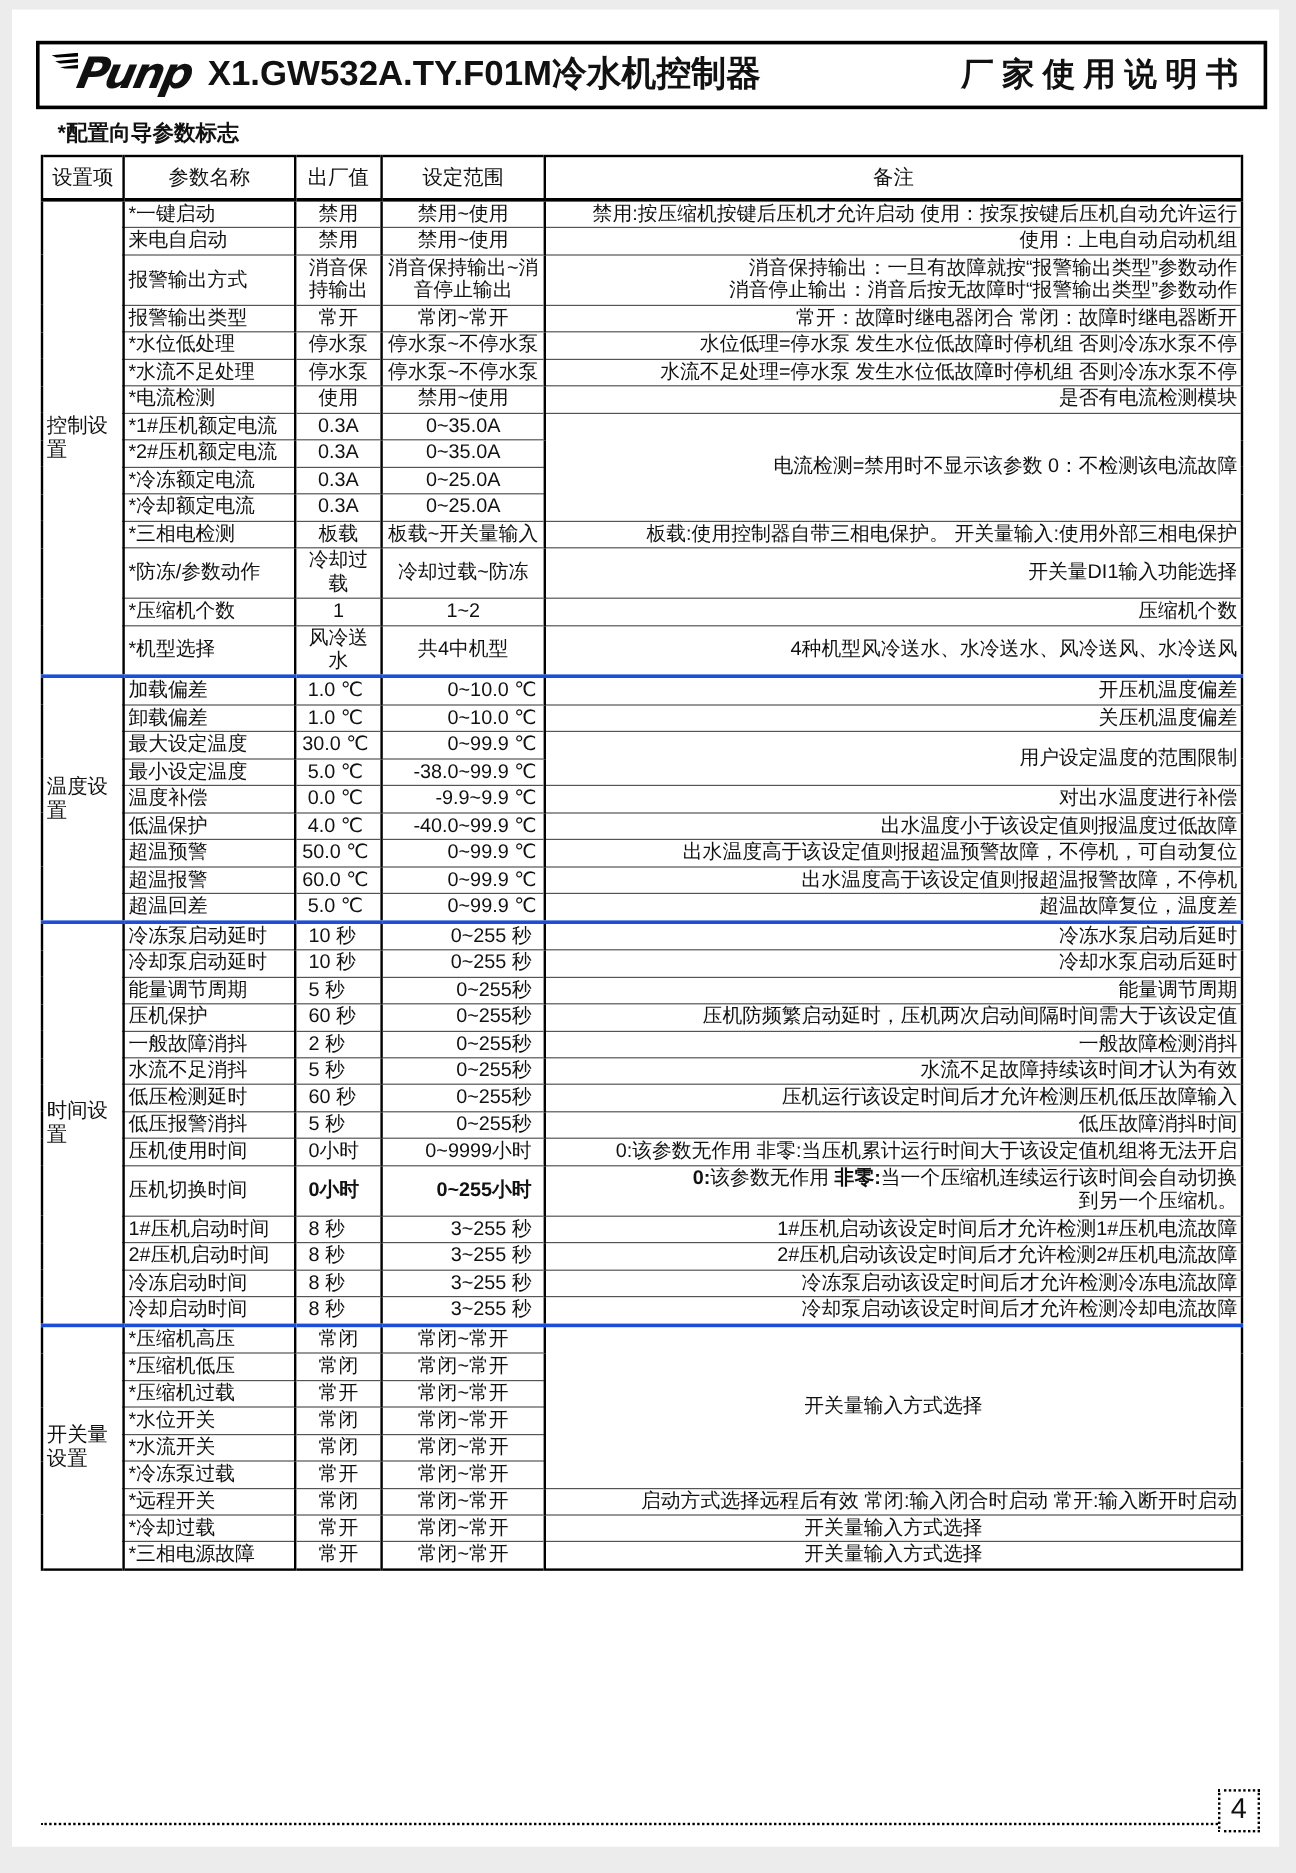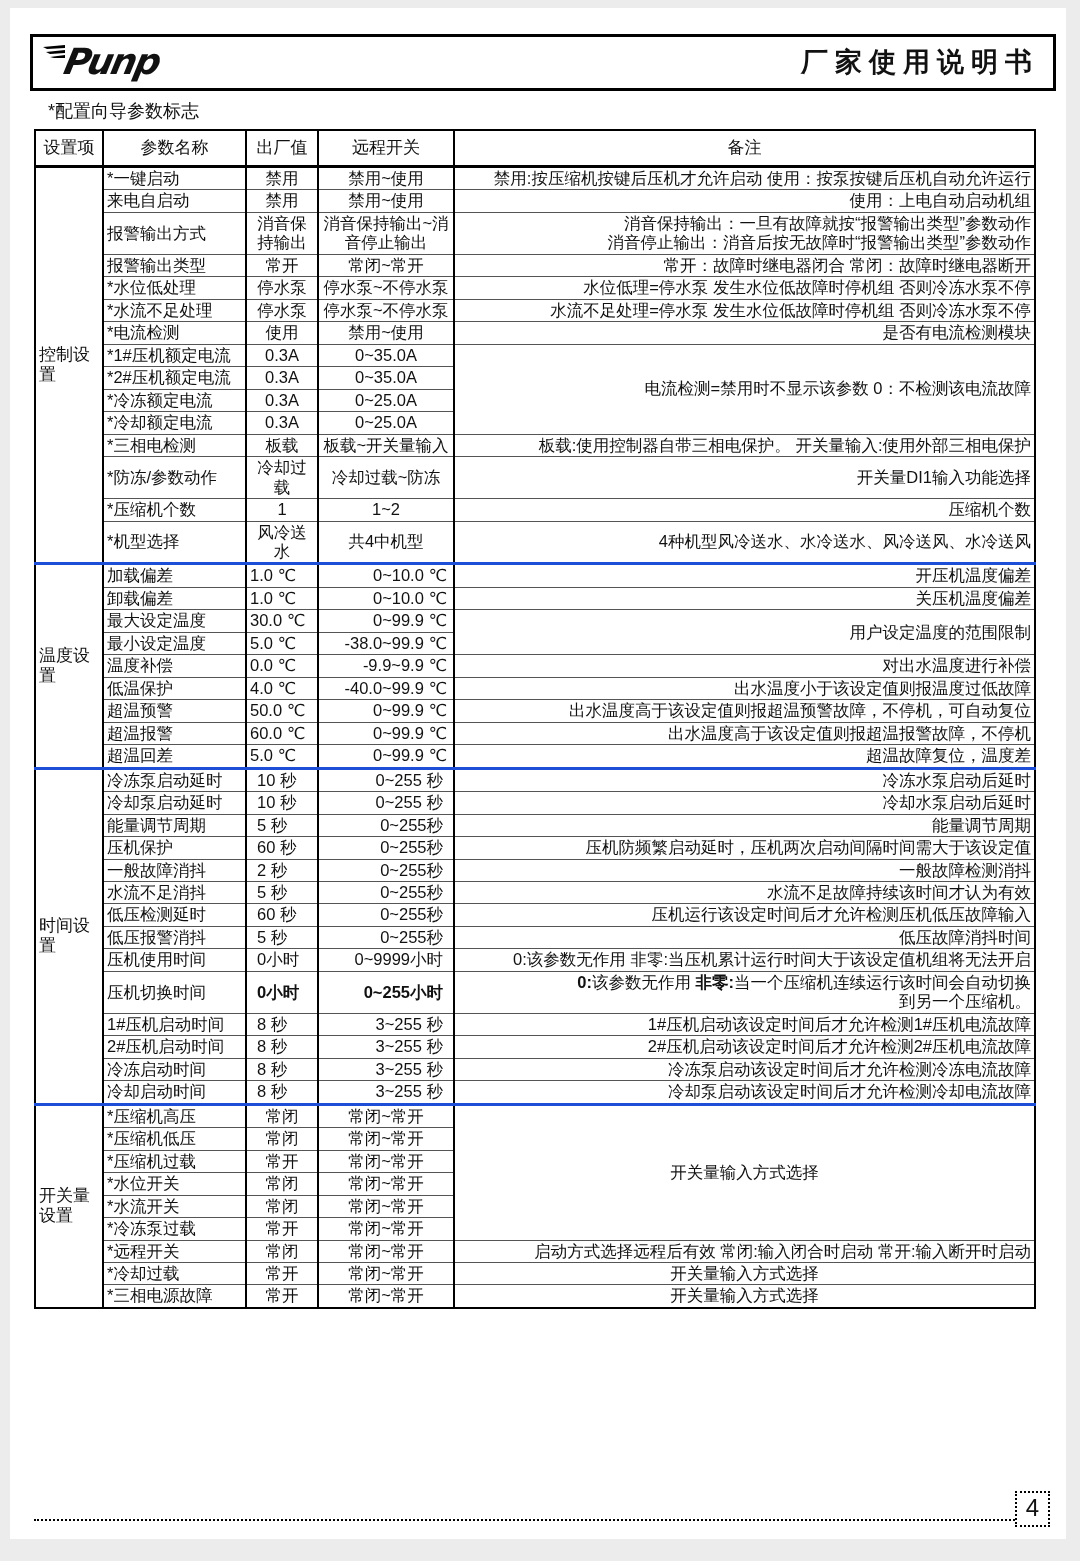--- a/index.html
+++ b/index.html
@@ -39,21 +39,21 @@
   }
   
   .section-row{display:flex;align-items:flex-end;margin:14px 12px 0 20px;}
   .section-box{
     border:2.5px solid #000;
     font-size:22px;font-weight:600;
     padding:0 10px 2px 4px;
     white-space:nowrap;
   }
   .section-dash{flex:1;border-bottom:3px dashed #000;margin:0 0 5px 4px;}
-  .config-note{margin:8px 0 6px 38px;font-size:18px;font-weight:400;}
+  .config-note{margin:8px 0 6px 38px;font-size:18px;font-weight:700;}
   
   table.params{
     margin-left:24px;
     width:1000px;
     border-collapse:collapse;
     border:2.5px solid #000;
     font-size:16.5px;
     table-layout:fixed;
   }
   col.c0{width:68px}col.c1{width:143px}col.c2{width:72px}col.c3{width:136px}col.c4{width:581px}
@@ -68,21 +68,21 @@
   }
   .params thead th{height:32px;text-align:center;font-size:17px;border-bottom:3px solid #000;}
   tr.group-start th,tr.group-start td{border-top:3px solid #1d4ed8;}
   .group-cell{text-align:left;padding:1px 2px;font-size:17px;}
   .c-name{text-align:left;padding-left:5px;white-space:nowrap;}
   .c-def,.c-rng{text-align:center;}
   .c-rem{text-align:right;padding-left:7px;white-space:pre-line;}
   .c-rem.center{text-align:center;}
   td.b{font-weight:bold;}
   
-  tr.g1 .c-def{text-align:left;padding-right:8px;margin-top:40px;}
+  tr.g1 .c-def{text-align:center;padding-right:8px;margin-top:40px;}
   tr.g1 .c-rng{text-align:right;padding-right:6px;}
   tr.g2 .c-def{text-align:left;padding-left:10px;}
   tr.g2 .c-rng{text-align:right;padding-right:10px;}
   
   .footer-line{position:absolute;left:24px;right:20px;bottom:18px;border-top:2.5px dotted #000;}
   .page-num{
     position:absolute;right:16px;bottom:12px;
     border:2px dotted #000;background:#fff;
     font-size:24px;padding:1px 9px 3px 9px;
   }
@@ -98,40 +98,41 @@
         <svg width="26" height="16" viewBox="0 0 26 16">
             <g fill="#000">
               <polygon points="0,2 22,0 22,3 4,4"></polygon>
               <polygon points="3,7 22,5 22,8 7,9"></polygon>
               <polygon points="7,12 22,10 22,13 11,13"></polygon>
             </g>
           </svg>
       </span>
       <span class="logo-text">Punp</span>
     </span>
+    <span class="product-title">X1.GW532A.TY.F01M冷水机控制器</span>
     <span class="doc-type">厂家使用说明书</span>
   </div>
 
 
   <div class="config-note">*配置向导参数标志</div>
 
   <table class="params">
     <colgroup>
         <col class="c0">
         <col class="c1">
         <col class="c2">
         <col class="c3">
         <col class="c4">
       </colgroup>
     <thead>
         <tr id="param-thead-row">
           <th>设置项</th>
           <th>参数名称</th>
           <th>出厂值</th>
-          <th>远程开关</th>
+          <th>设定范围</th>
           <th>备注</th>
         </tr>
       </thead>
     <tbody id="param-tbody">
         <tr class="g0 group-start">
           <th rowspan="15" class="group-cell">控制设置</th>
           <td class="c-name">*一键启动</td>
           <td class="c-def">禁用</td>
           <td class="c-rng">禁用~使用</td>
           <td class="c-rem">禁用:按压缩机按键后压机才允许启动 使用：按泵按键后压机自动允许运行</td>

